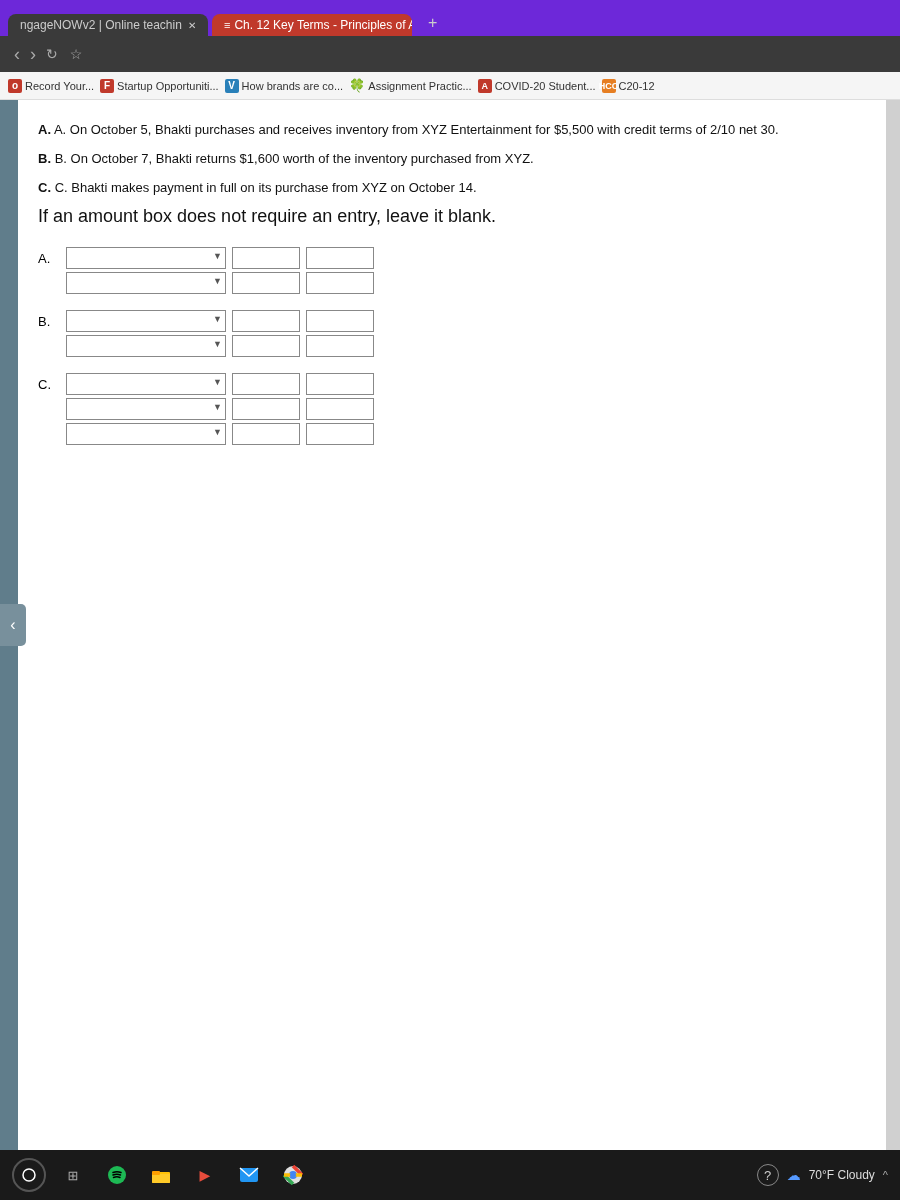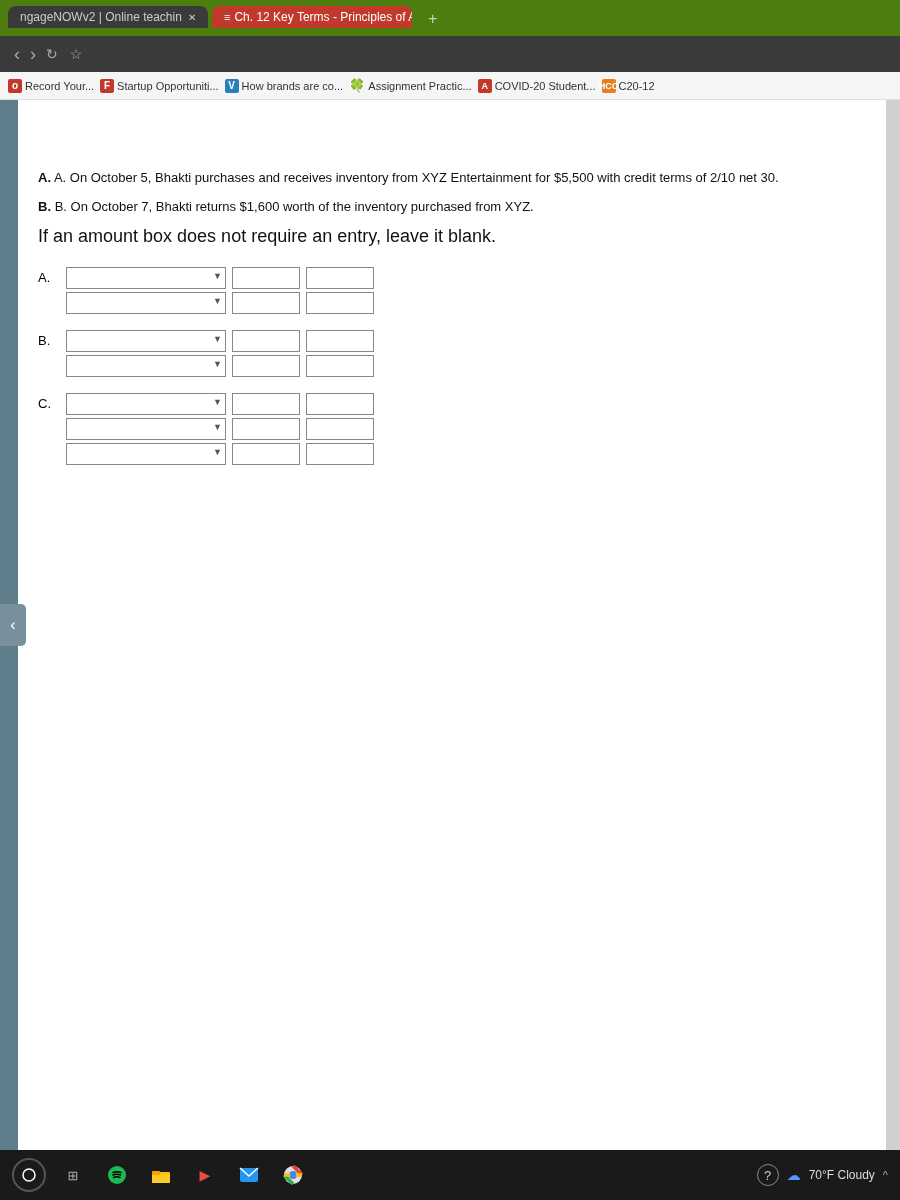--- a/index.html
+++ b/index.html
@@ -1,21 +1,21 @@
 <!DOCTYPE html>
 <html><head>
   <meta charset="utf-8">
   <style>
     * { margin: 0; padding: 0; box-sizing: border-box; }
     body { width: 900px; height: 1200px; font-family: 'Segoe UI', Arial, sans-serif; background: #2d2d2d; overflow: hidden; }
 
     
     .browser-chrome { width: 100%; background: #3a3a3a; }
 
-    .tab-bar { display: flex; align-items: flex-start; background: #4d7c0f; padding: 6px 8px 0 0; height: 36px; }
+    .tab-bar { display: flex; align-items: flex-end; background: #6d28d9; padding: 6px 8px 0 0; height: 36px; }
     .tab { display: flex; align-items: center; padding: 4px 12px; font-size: 12px; color: #ccc; background: #3a3a3a; border-radius: 8px 8px 0 0; max-width: 200px; white-space: nowrap; overflow: hidden; text-overflow: ellipsis; }
     .tab.active { background: #c0392b; color: white; }
     .tab .close-btn { margin-left: 6px; cursor: pointer; font-size: 10px; }
     .tab-plus { color: #ccc; padding: 4px 10px; font-size: 16px; cursor: pointer; }
 
     .address-bar-row { display: flex; align-items: center; background: #3a3a3a; padding: 4px 8px; height: 36px; }
     .address-bar { flex: 1; background: #1a1a1a; color: #eee; font-size: 11px; padding: 4px 8px; border-radius: 12px; border: none; outline: none; }
 
     .bookmarks-bar { display: flex; align-items: center; background: #f5f5f5; padding: 3px 8px; height: 28px; border-bottom: 1px solid #ddd; gap: 6px; overflow: hidden; }
     .bookmark { display: flex; align-items: center; font-size: 11px; color: #333; cursor: pointer; gap: 3px; white-space: nowrap; }
@@ -90,28 +90,31 @@
 
 <div style="display:flex; width:900px; height: calc(1200px - 100px - 50px); background:#ccc;">
 
   <div style="width:18px; background:#607d8b; position:relative;">
     <div style="position:absolute; top:50%; left:0; transform:translateY(-50%); width:26px; height:42px; background:#78909c; border-radius:0 5px 5px 0; display:flex; align-items:center; justify-content:center; color:white; font-size:16px; cursor:pointer; z-index:10;">‹</div>
   </div>
 
   <div style="flex:1; background:white; padding: 20px 30px 20px 20px; overflow-y:auto;">
 
 
-    <p style="font-size:13px; color:#111; line-height:1.6; margin-bottom:8px;margin-top:48px;">
+    <p style="font-size:13px; color:#111; line-height:1.6; margin-bottom:8px;">
       <strong>A.</strong> <span style="display:inline;">A. On October 5, Bhakti purchases and receives inventory from XYZ Entertainment for $5,500 with credit terms of 2/10 net 30.</span>
     </p>
 
     <p style="font-size:13px; color:#111; line-height:1.6; margin-bottom:8px;">
       <strong>B.</strong> <span style="display:inline;text-align:right;">B. On October 7, Bhakti returns $1,600 worth of the inventory purchased from XYZ.</span>
     </p>
 
+    <p style="font-size:13px; color:#111; line-height:1.6; margin-bottom:8px;">
+      <strong>C.</strong> <span style="display:inline;">C. Bhakti makes payment in full on its purchase from XYZ on October 14.</span>
+    </p>
 
     <p style="font-size:18px; color:#111; margin-bottom:20px;">If an amount box does not require an entry, leave it blank.</p>
 
     <div style="margin-bottom:16px;">
 
       <div style="display:flex; align-items:center; gap:6px; margin-bottom:3px;">
         <span style="font-size:13px; min-width:22px;">A.</span>
         <div style="position:relative; width:160px;">
           <select style="width:160px; height:22px; background:white; border:1px solid #888; font-size:12px; padding:0 4px; appearance:none; -webkit-appearance:none;">
             <option value=""></option>

